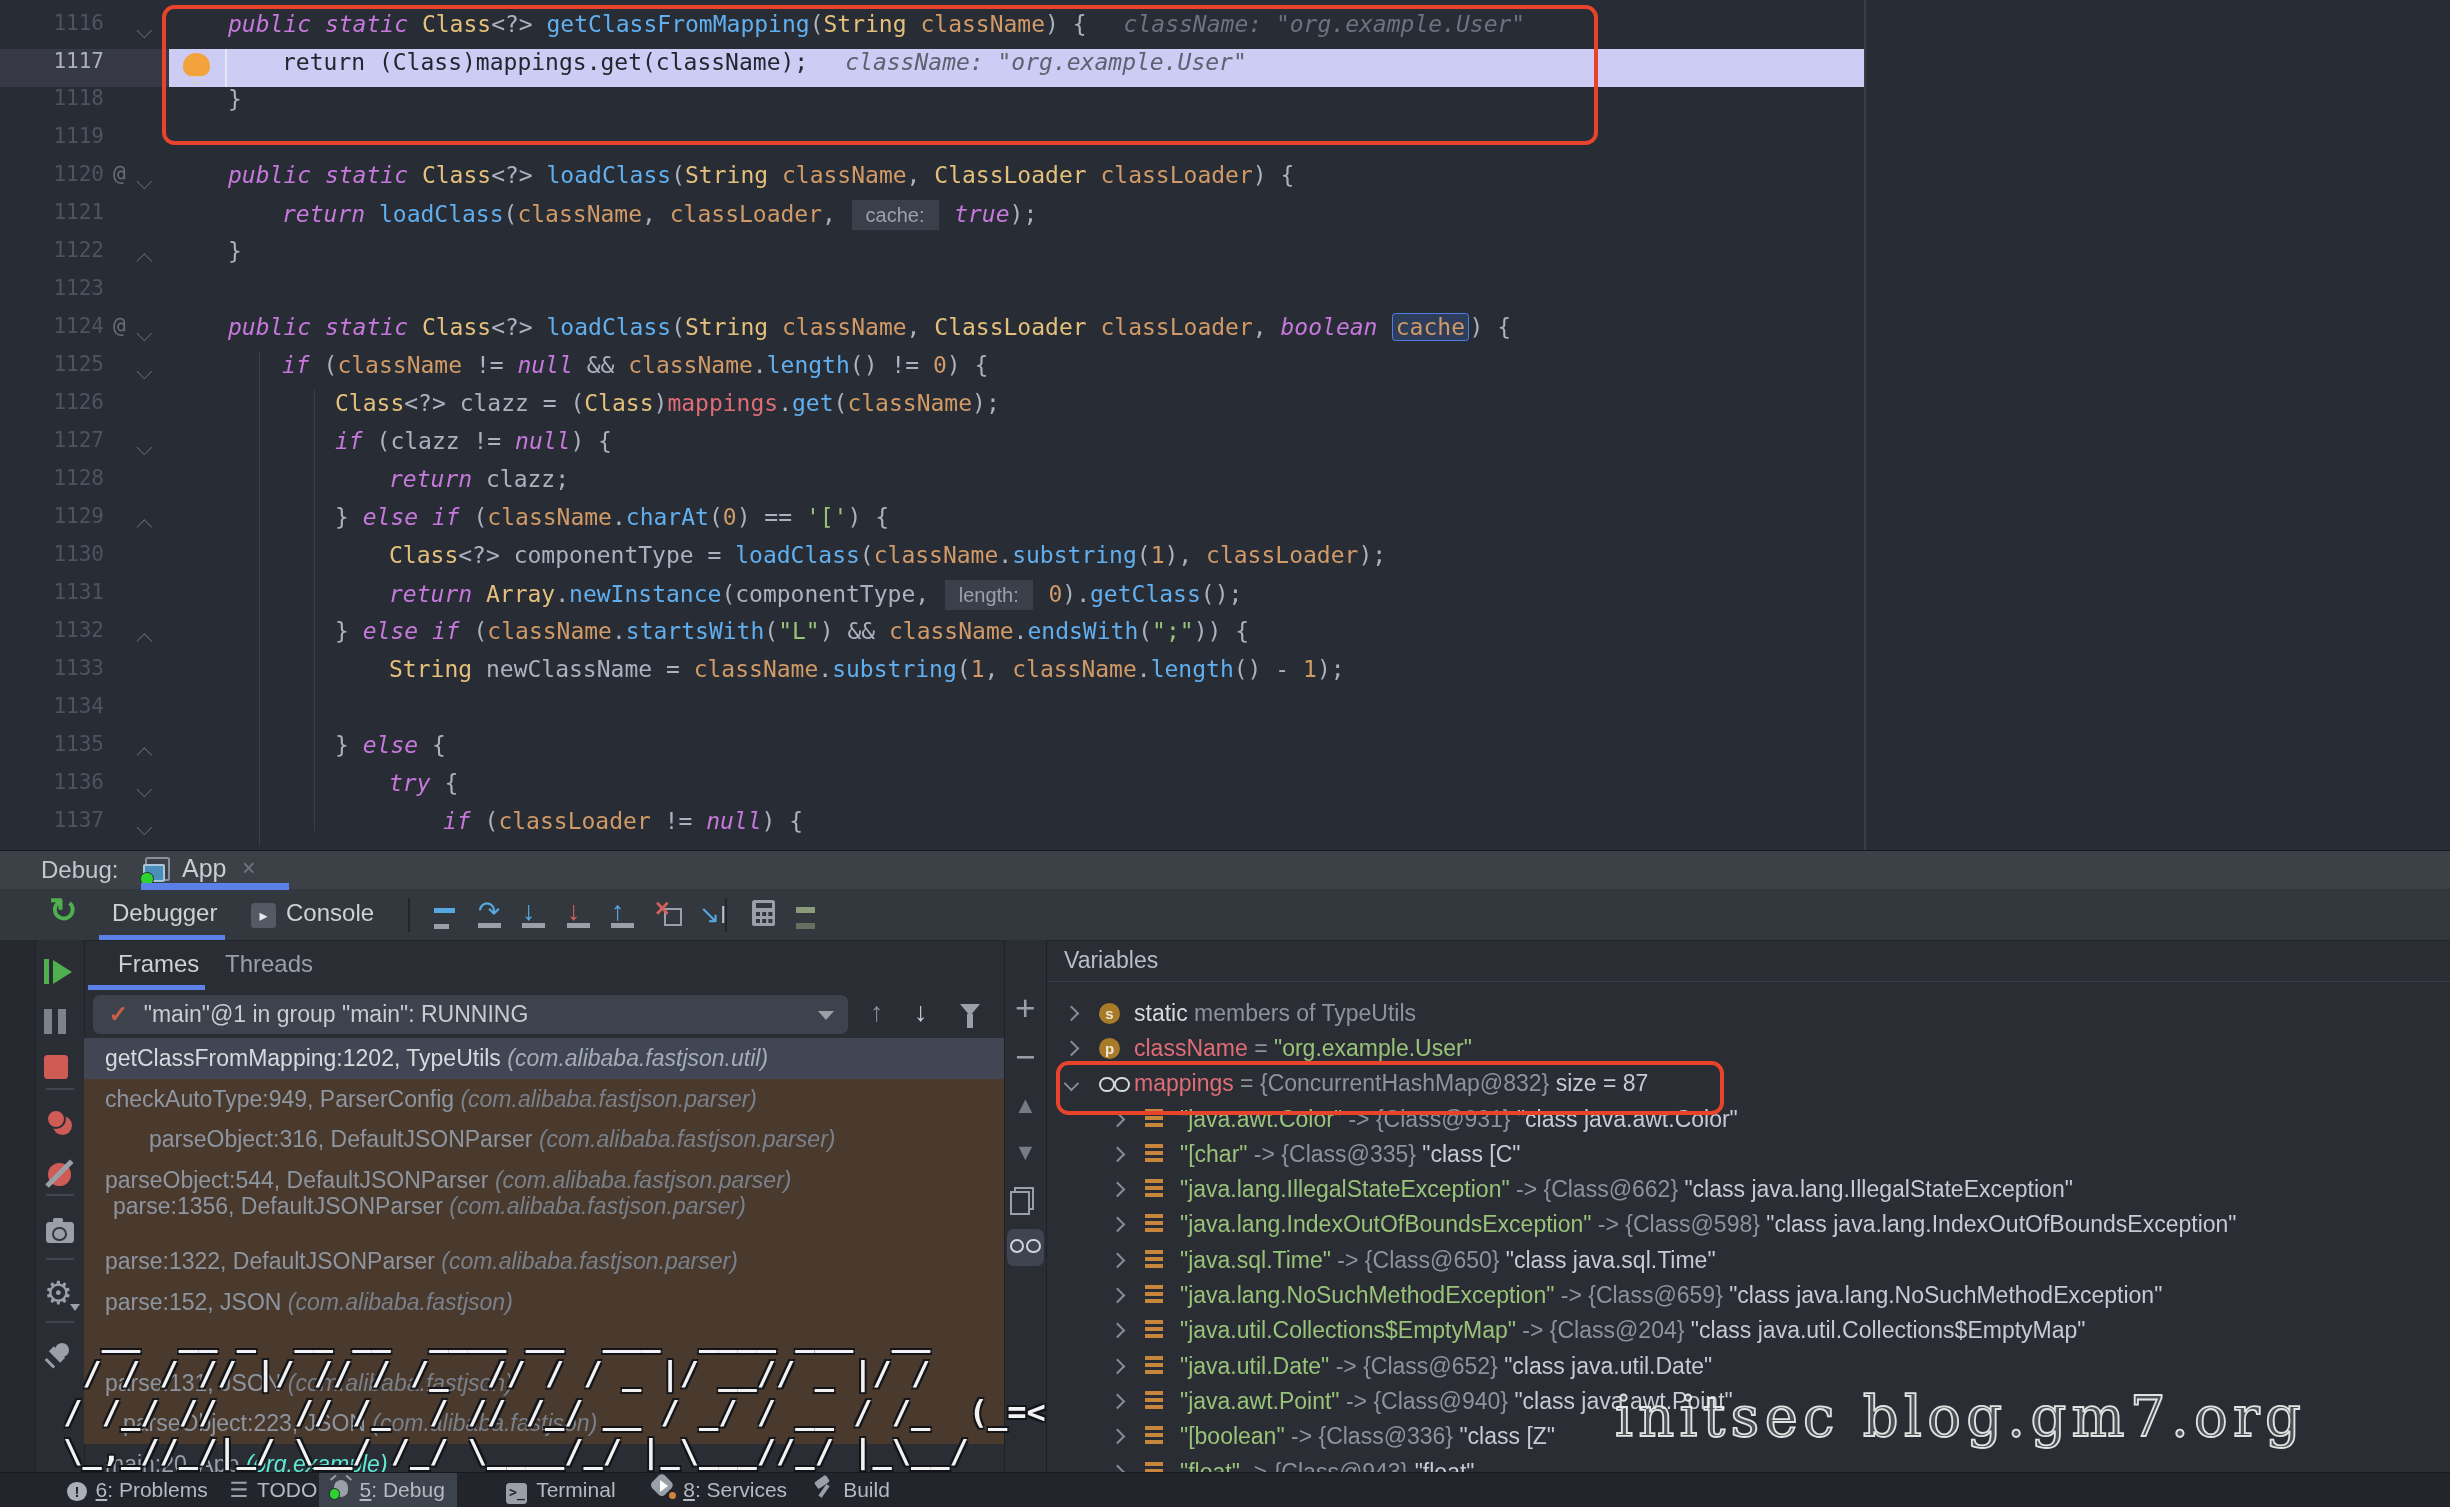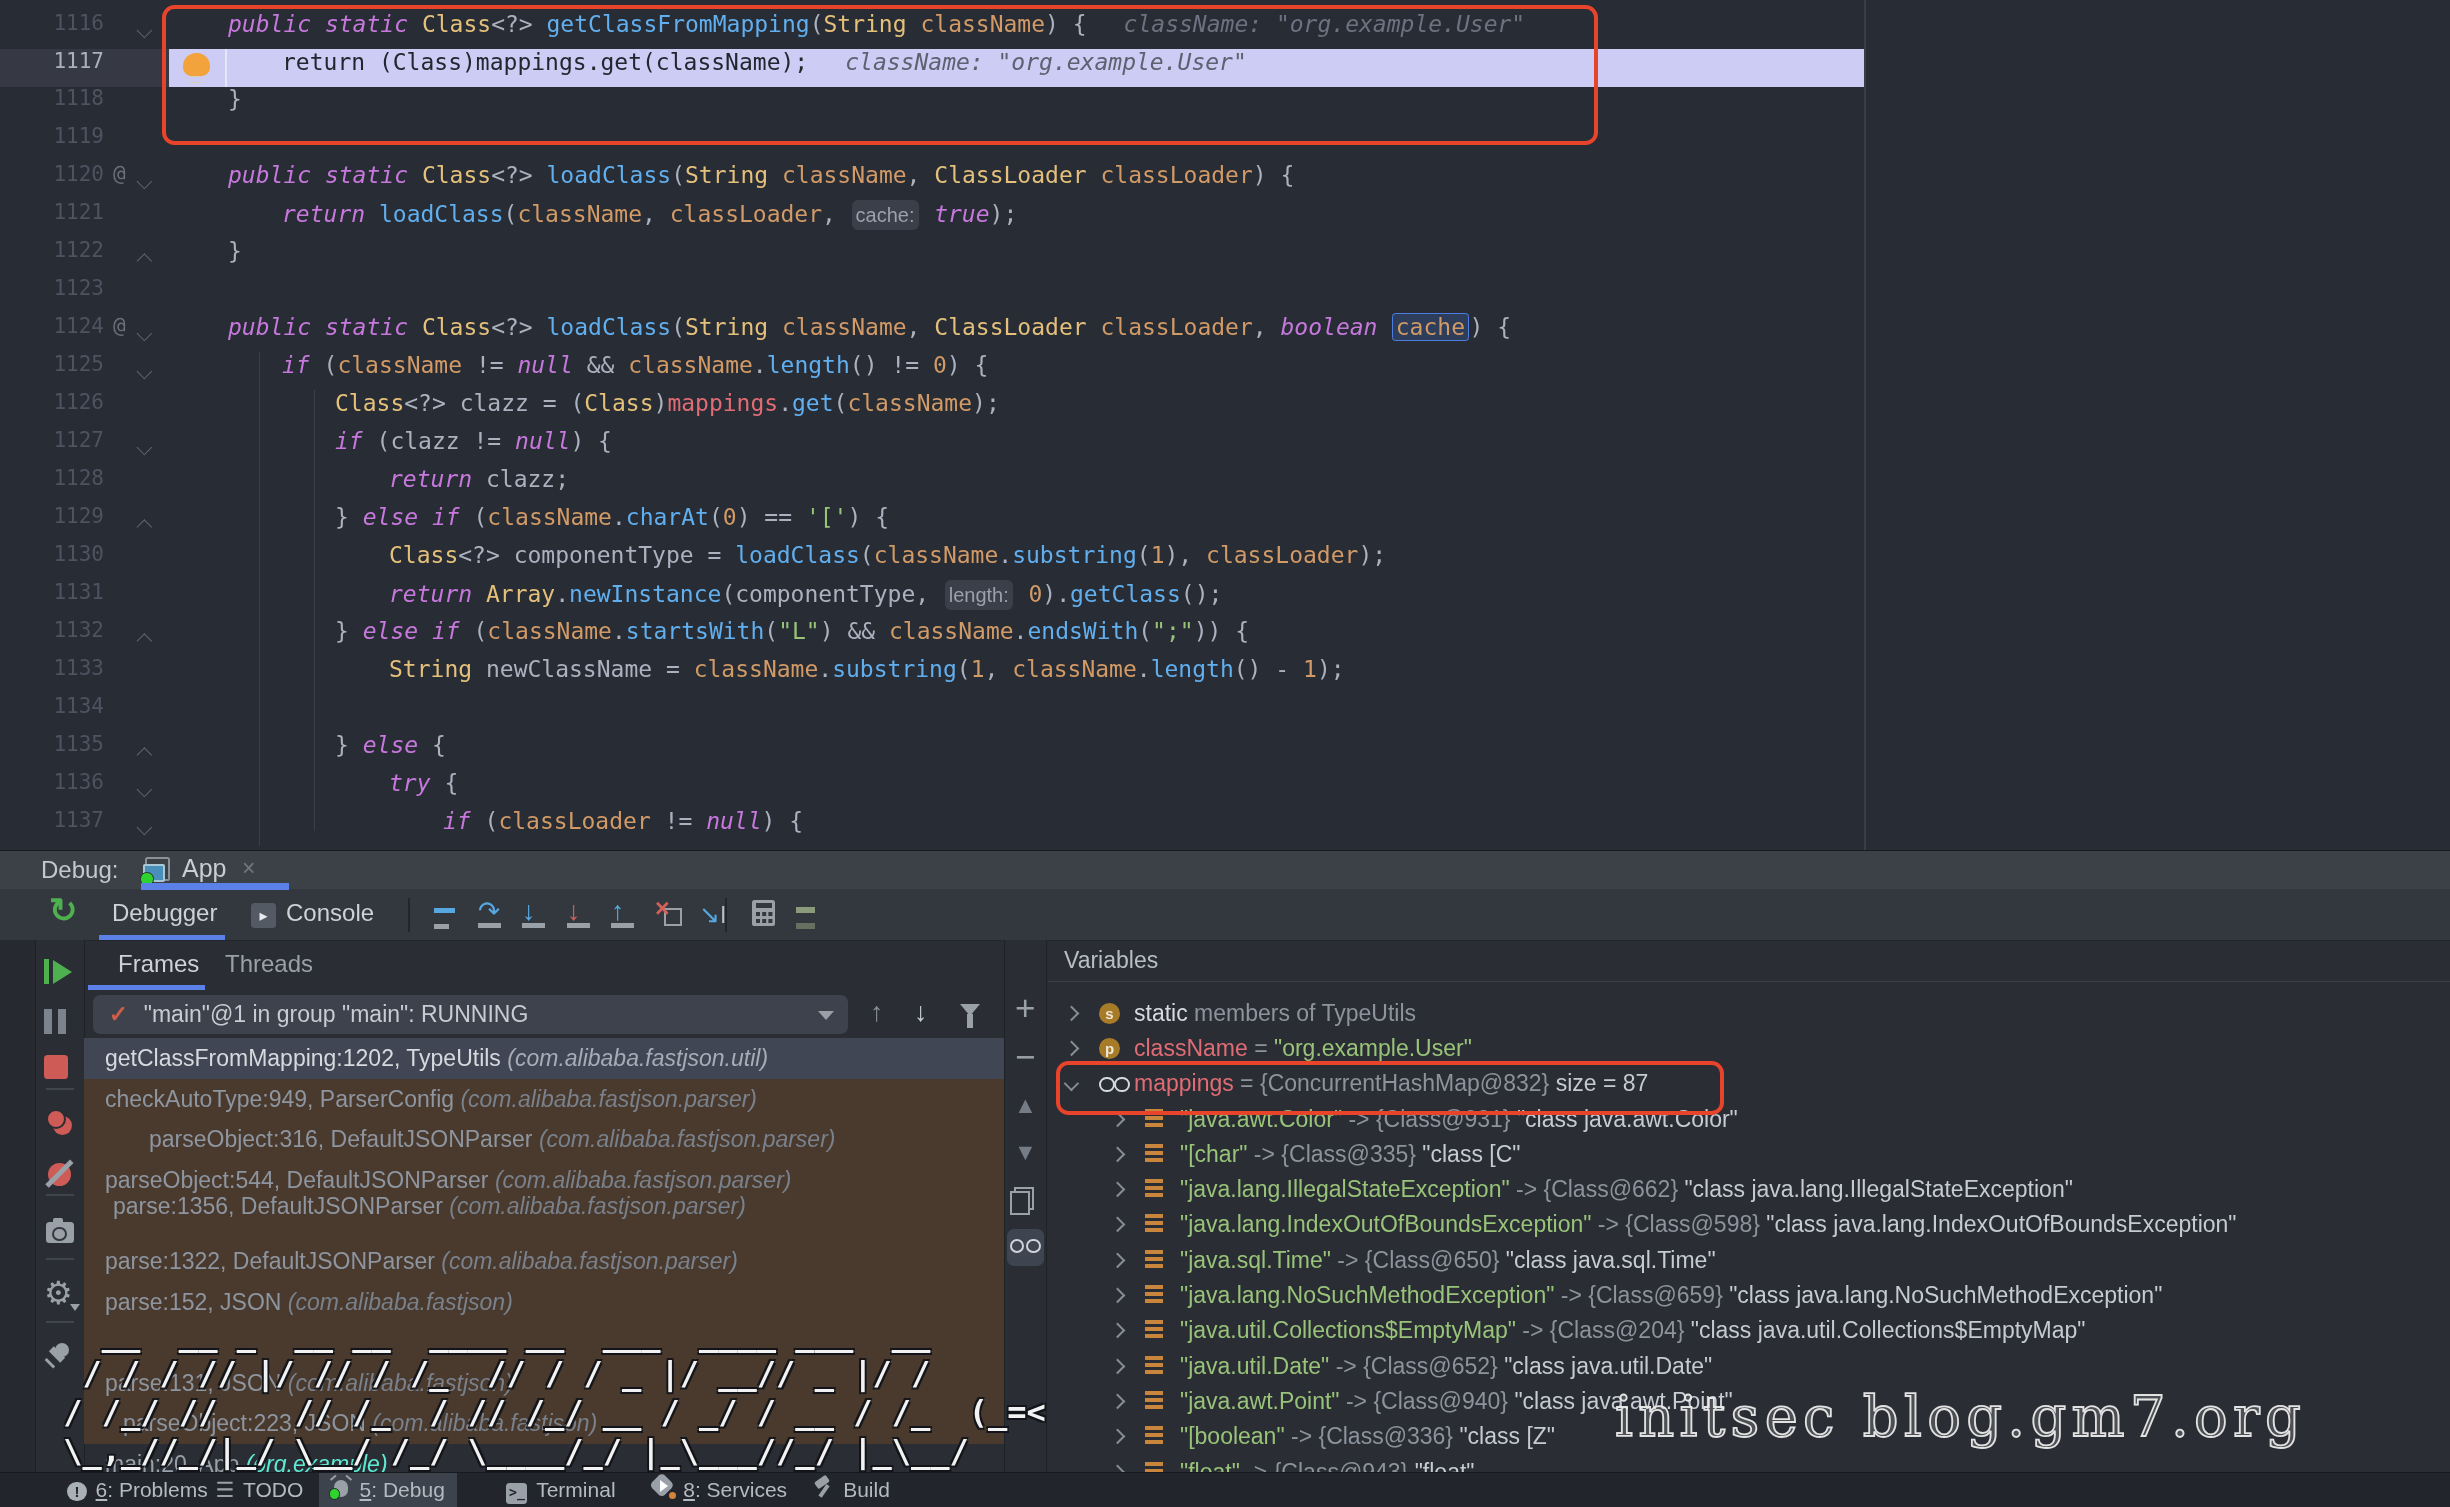--- a/index.html
+++ b/index.html
@@ -23,22 +23,22 @@
   .tok-cls{color:#e5c07b;}
   .tok-fn{color:#61afef;}
   .tok-par{color:#d19a66;}
   .tok-fld{color:#e06c75;}
   .tok-str{color:#98c379;}
   .tok-num{color:#d19a66;}
   .tok-pl{color:#abb2bf;}
   .tok-dk{color:#23262e;}
   .tok-sel{color:#d19a66;border:1.8px solid #4e7de2;background:rgba(62,105,180,.30);
         border-radius:3.5px;padding:0 2.6px;margin:0 0.9px;}
-  .tok-chip{display:inline-block;background:#3a3f4a;color:#9aa1ac;border-radius:6px;
-        padding:0 4px;font:20px "Liberation Sans",sans-serif;line-height:30px;
+  .tok-chip{display:inline-block;background:#3a3f4a;color:#9aa1ac;border-radius:0;
+        padding:0 14px;font:20px "Liberation Sans",sans-serif;line-height:30px;
         vertical-align:middle;margin:0 1.8px;}
   .hint{font-style:italic;color:#6b7280;margin-left:37px;}
   .exec .hint{color:#5d6170;}
   .band-gutter{position:absolute;left:0;top:0;width:169px;height:38px;background:#363943;}
   .band-exec{position:absolute;left:169px;top:0;width:1695px;height:38px;background:#cdccf4;}
   .band-sep{position:absolute;left:225px;top:0;width:1.8px;height:38px;background:#e6e6f8;}
   .bulb{position:absolute;left:183px;top:4.4px;width:26.5px;height:23px;background:#f2a33c;
         border-radius:13.2px 13.2px 8.8px 8.8px;}
   .bulb:after{content:"";position:absolute;left:7px;bottom:-6.2px;width:12.4px;height:4.4px;
         border-top:1.8px solid #d9cfae;border-bottom:1.8px solid #d9cfae;}
@@ -368,21 +368,21 @@
           <span class="vchev r" style="left: 64px;"></span>
           <span class="entryicon" style="left: 97px;"></span>
           <span style="position: absolute; left: 132px;"><span class="v-g">"float"</span><span class="v-d"> -&gt; {Class@943} </span><span class="v-w">"float"</span></span>
         </div>
       </div>
     <div class="annobox" style="left:8px;top:121px;width:660px;height:46px;"></div>
   </div>
 
   <div id="statusbar">
       <span class="sitem" style="left: 55px;"><span class="sicon"><i class="circle" style="width:19.4px;height:19.4px;background:#aab0b8;color:#22252b;font:bold 15px 'Liberation Sans',sans-serif;text-align:center;line-height:19.4px;">!</i></span><span class="slabel"><u>6</u>: Problems</span></span>
-      <span class="sitem" style="left: 203px;"><span class="sicon"><span style="color:#9aa0a8;font-size:21px;">☰</span></span><span class="slabel">TODO</span></span>
+      <span class="sitem" style="left: 217px;"><span class="sicon"><span style="color:#9aa0a8;font-size:21px;">☰</span></span><span class="slabel">TODO</span></span>
       <span class="sitem on" style="left: 319px;"><span class="sicon"><span style="position:relative;display:inline-block;width:19.4px;height:21px;"><i style="position:absolute;left:2.6px;top:3.5px;width:14px;height:17.7px;background:#9aa0a8;border-radius:7px;"></i><i style="position:absolute;left:0.9px;top:0;width:7px;height:7px;border-top:2.6px solid #9aa0a8;transform:rotate(-40deg);"></i><i style="position:absolute;right:0.9px;top:0;width:7px;height:7px;border-top:2.6px solid #9aa0a8;transform:rotate(40deg);"></i><i class="circle" style="width:9.7px;height:9.7px;background:#2fd32f;position:absolute;left:-2.6px;bottom:-2.6px;border:1.8px solid #22252b;"></i></span></span><span class="slabel"><u>5</u>: Debug</span></span>
       <span class="sitem" style="left: 494px;"><span class="sicon"><span style="display:inline-block;width:21px;height:21px;background:#9aa0a8;border-radius:3.5px;color:#22252b;font:bold 13.2px 'DejaVu Sans Mono',monospace;text-align:center;line-height:19.4px;">&gt;_</span></span><span class="slabel">Terminal</span></span>
       <span class="sitem" style="left: 641px;"><span class="sicon"><span style="position:relative;display:inline-block;width:21px;height:21px;"><i style="position:absolute;left:0;top:0;width:17.7px;height:17.7px;background:#9aa0a8;border-radius:4.4px;transform:rotate(45deg);"></i><i style="position:absolute;left:6.2px;top:4.4px;width:0;height:0;border-top:6.2px solid transparent;border-bottom:6.2px solid transparent;border-left:8.8px solid #fff;"></i><i class="circle" style="width:7px;height:7px;background:#d2843c;position:absolute;right:-1.8px;bottom:-1.8px;"></i></span></span><span class="slabel"><u>8</u>: Services</span></span>
       <span class="sitem" style="left: 801px;"><span class="sicon"><span style="position:relative;display:inline-block;width:21px;height:21px;"><i style="position:absolute;left:1.8px;top:1.8px;width:14px;height:8px;background:#9aa0a8;border-radius:1.8px;transform:rotate(-35deg);"></i><i style="position:absolute;left:8.8px;top:8px;width:4.4px;height:14px;background:#9aa0a8;transform:rotate(35deg);"></i></span></span><span class="slabel">Build</span></span>
     </div>
 
   <div id="ascii-art">   __  __ _  __ __  ____ __  ___  ____ ___  __
   / / / // |/ // / /_  // / / _ |/ __// _ |/ /
  / /_/ //    // /_  / // /_/ __ / _/ / __ / /_  (_=&lt;
  \_,_//_/|_/ \__/ /_/ \____/_/ |_\___//_/ |_\__/</div>

